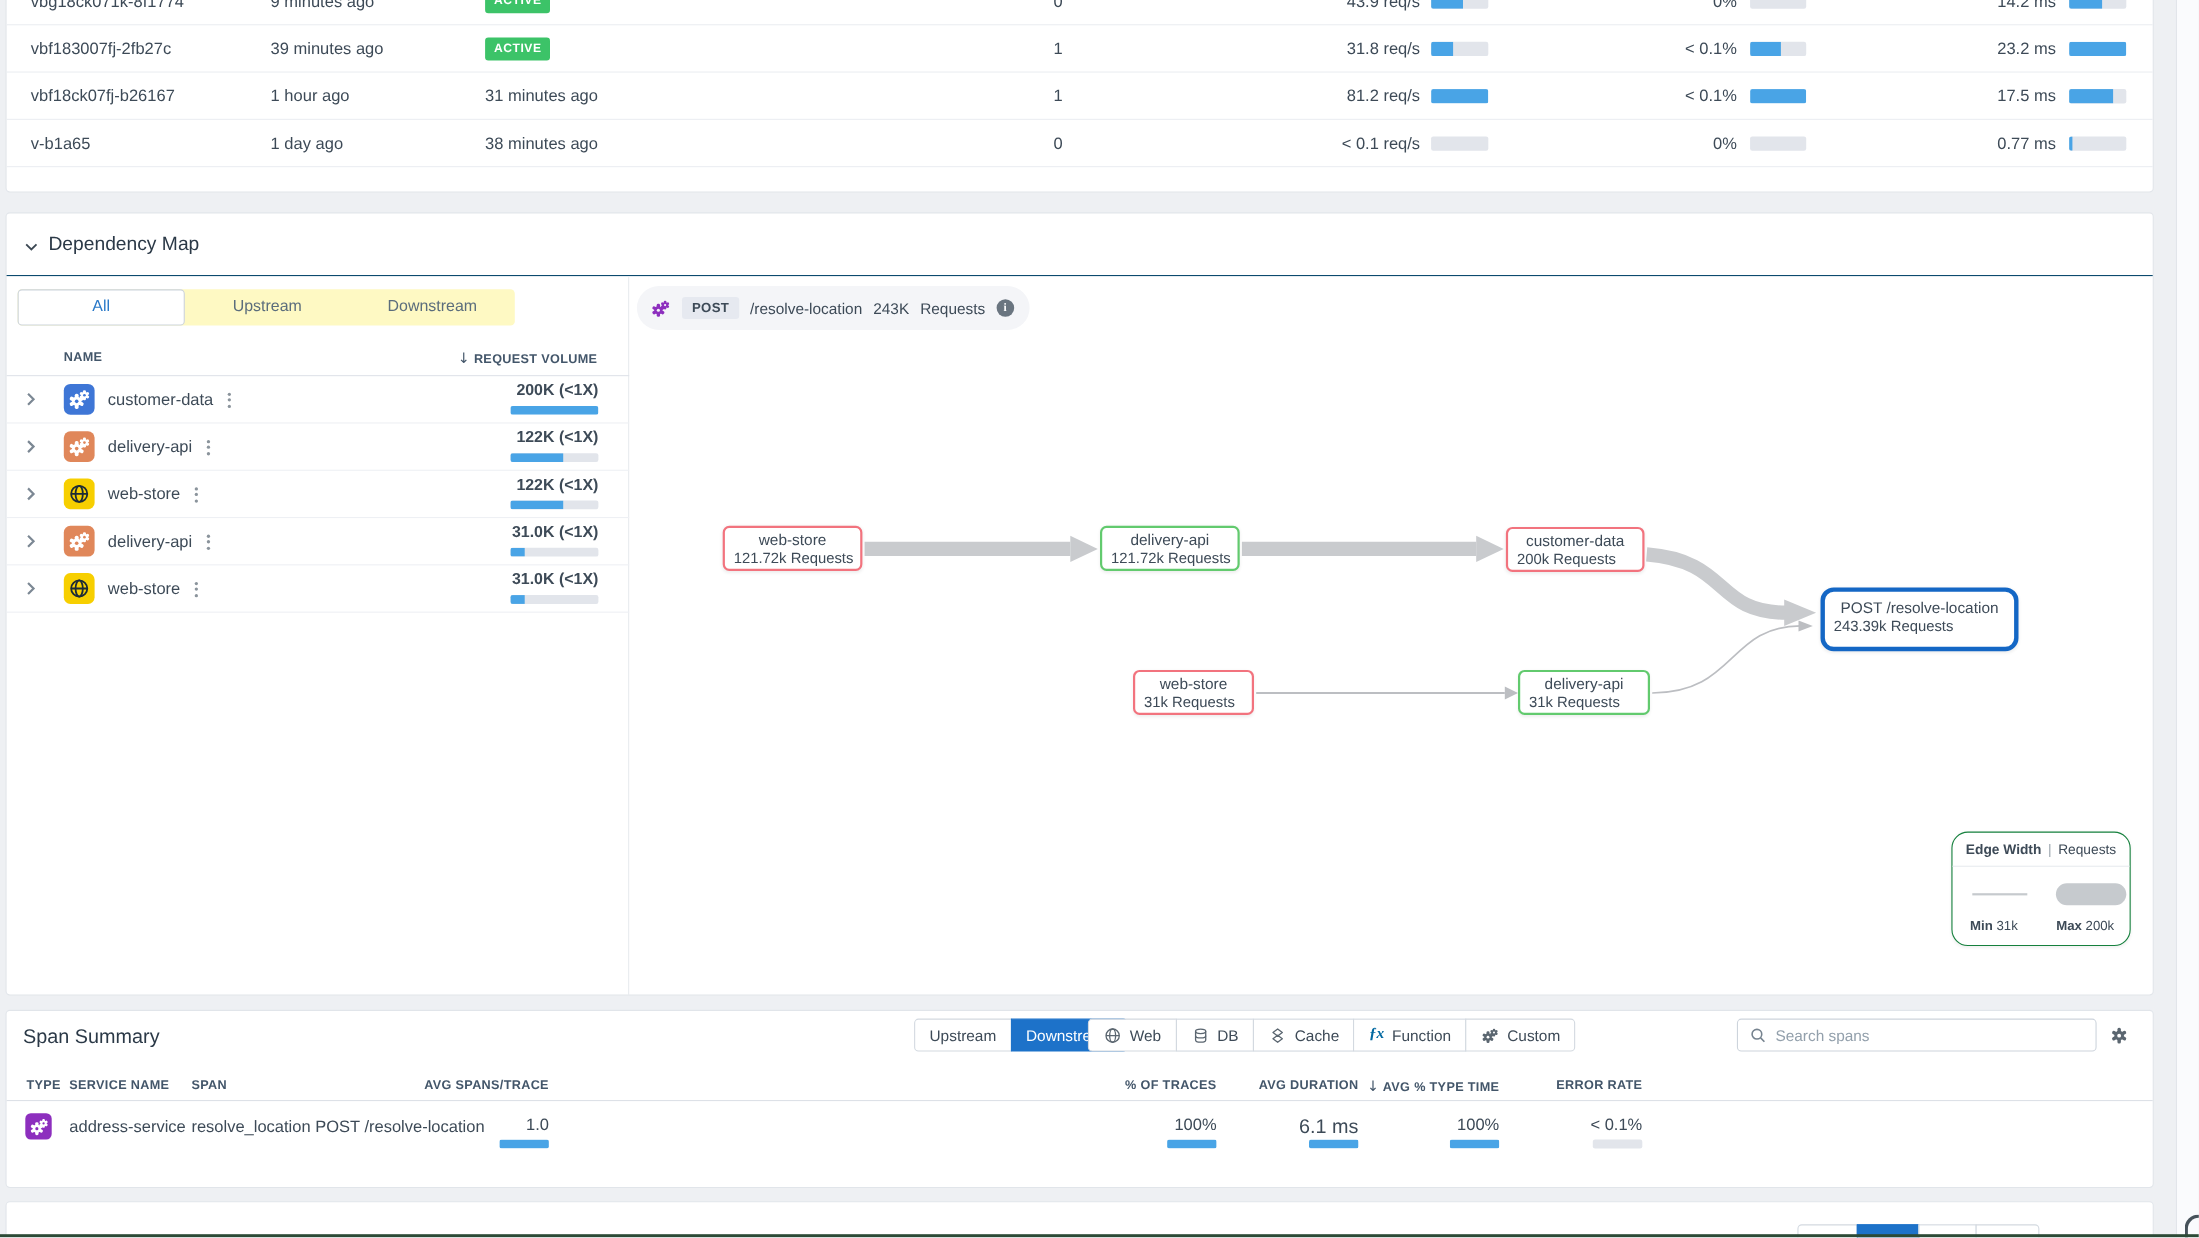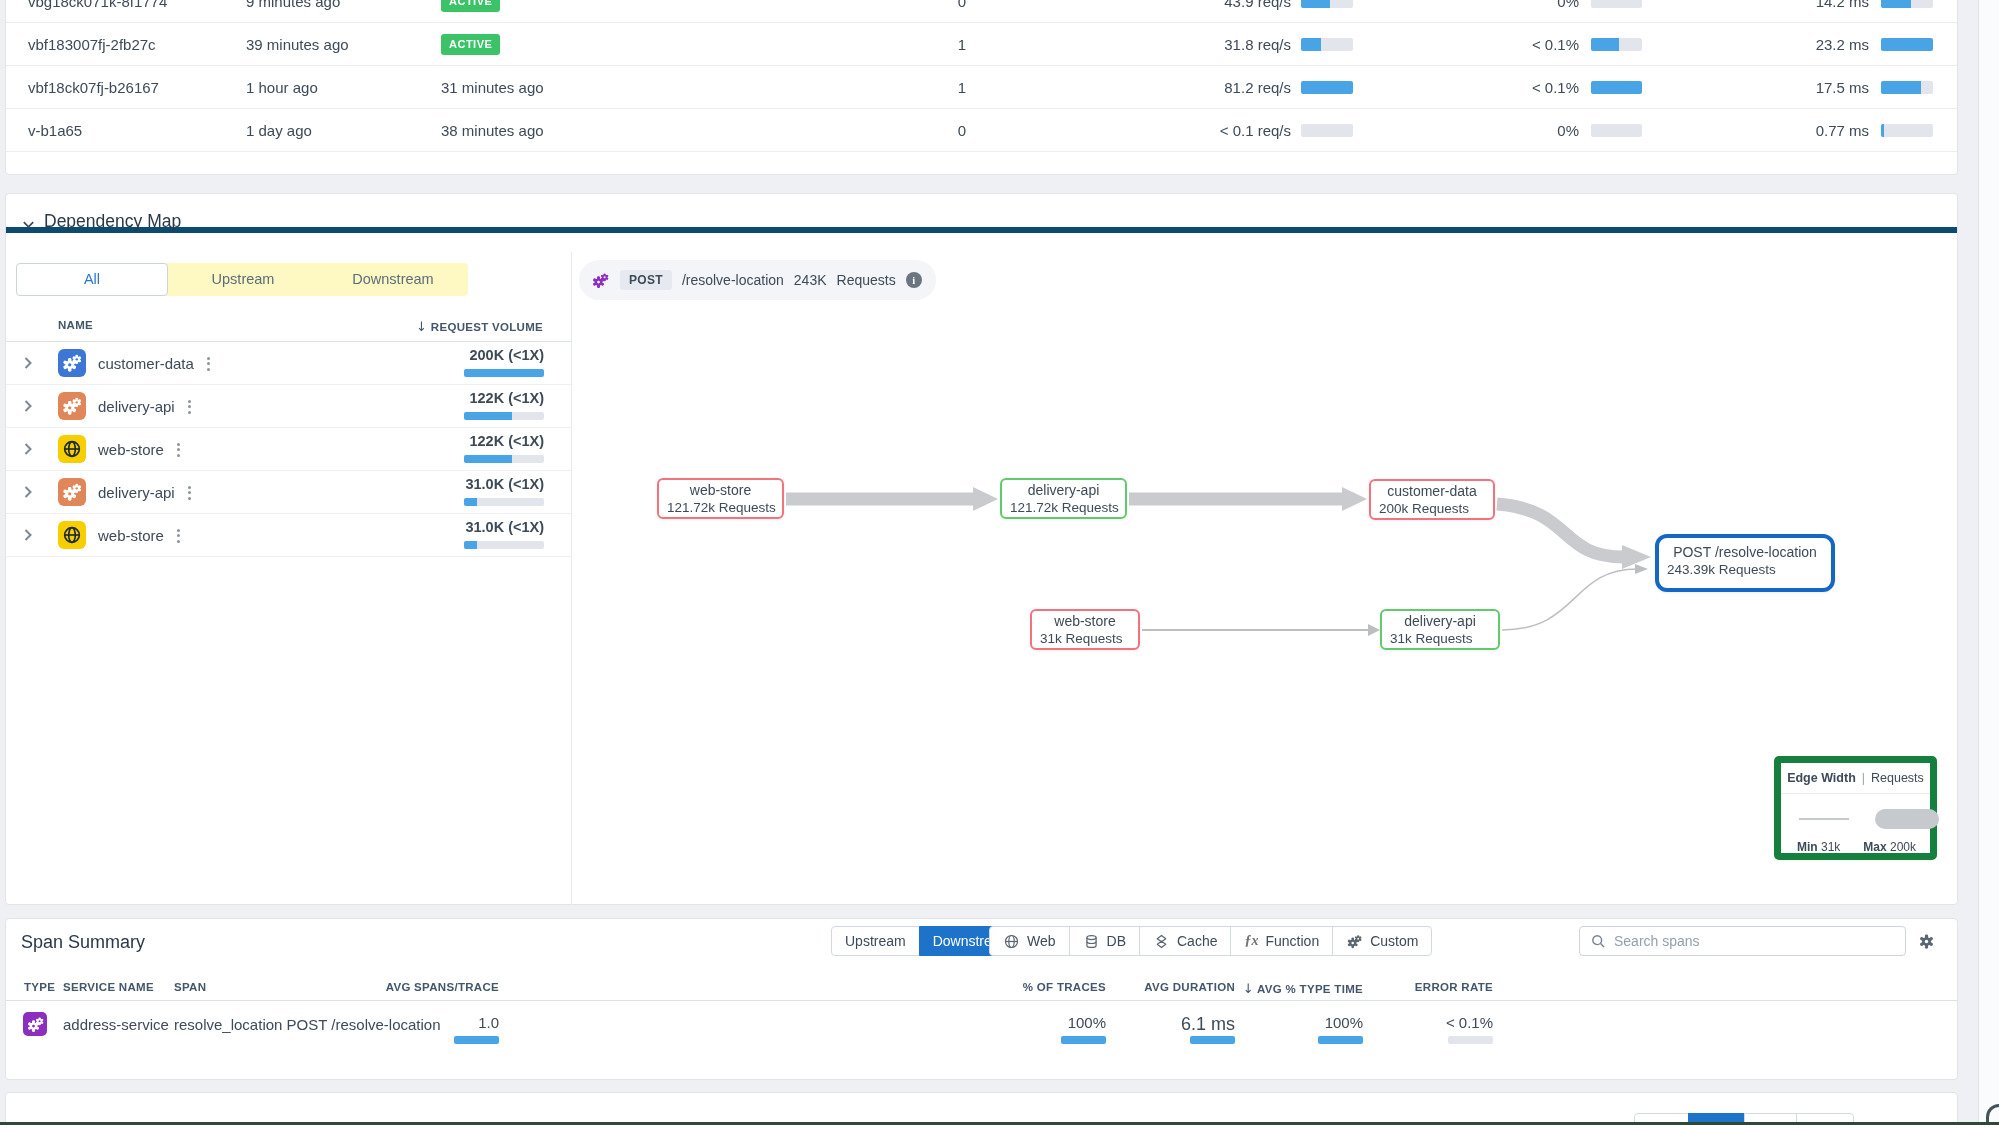--- a/index.html
+++ b/index.html
@@ -8,21 +8,21 @@
 .card{position:absolute;left:5px;width:1953px;background:#fff;border:1px solid #e1e5ea;border-radius:4px}
 .abs{position:absolute}
 
 .t-row{position:absolute;left:0;width:100%;height:43px;border-bottom:1px solid #ebeef2}
 .cell{position:absolute;top:0;line-height:43px;font-size:15px;white-space:nowrap}
 .num{text-align:right}
 .bar{position:absolute;background:#e2e5eb;border-radius:2px;overflow:hidden}
 .bar i{display:block;height:100%;background:#49a4e6}
 .badge{position:absolute;top:11px;height:21px;line-height:21px;padding:0 8px;border-radius:3px;background:#3cc368;color:#fff;font-size:11px;font-weight:bold;letter-spacing:.5px}
 
-.c2head{height:39px;border-bottom:6px solid #0c4a6e;position:relative}
+.c2head{height:57px;border-bottom:1px solid #0c4a6e;position:relative}
 .sec-title{position:absolute;left:38px;top:17px;font-size:17.5px;color:#2b3947}
 .lpanel{position:absolute;left:0;top:58px;width:566px;height:653px;border-right:1px solid #e8ebef}
 .seg{position:absolute;left:10px;top:11px;width:452px;height:33px;display:flex;background:#fef9c3;border-radius:4px}
 .seg .tab{flex:1;text-align:center;line-height:33px;font-size:14.5px;color:#5b6d7c;border-radius:4px;cursor:pointer}
 .seg .tab.sel{background:#fff;color:#2878c8;border:1px solid #ccd3db;line-height:31px}
 .th{font-size:11.5px;font-weight:bold;color:#43566a;letter-spacing:.3px}
 .l-row{position:absolute;left:0;width:566px;height:43px;border-bottom:1px solid #eef0f4}
 .icon-sq{position:absolute;left:52px;top:7px;width:28px;height:28px;border-radius:6px;display:flex;align-items:center;justify-content:center}
 .icon-sq svg{width:22px;height:22px}
 .l-name{position:absolute;left:92px;top:0;height:43px;display:flex;align-items:center;gap:10px;font-size:15px}
@@ -33,35 +33,35 @@
 .chev{position:absolute;left:14px;top:13px;width:16px;height:16px;cursor:pointer}
 
 .map{position:absolute;left:567px;top:58px;width:1385px;height:653px}
 .node{position:absolute;background:#fff;border:2px solid #ccc;border-radius:6px;box-shadow:0 1px 3px rgba(0,0,0,.07);cursor:pointer}
 .node .n1{font-size:14px;line-height:19px;text-align:center;padding-top:1px}
 .node .n2{font-size:13.5px;line-height:16px;text-align:left;padding-left:8px;white-space:nowrap}
 .node-major{border-width:4px;border-radius:12px;padding-top:4px}
 .mbadge{position:absolute;left:6px;top:8px;height:40px;background:#f4f5f8;border-radius:20px;display:flex;align-items:center;gap:10px;padding:0 14px 0 12px}
 .chip{background:#e6e9f0;border-radius:3px;font-size:12px;font-weight:bold;color:#3d4a57;padding:3px 9px;letter-spacing:.3px}
 .info-i{width:16px;height:16px;border-radius:50%;background:#6a7580;color:#fff;font-size:10.5px;font-weight:bold;display:inline-flex;align-items:center;justify-content:center;font-family:"Liberation Serif",serif;cursor:pointer}
-.legend{position:absolute;left:1201px;top:504px;width:163px;height:104px;background:#fff;border:7px solid #15803d;border-radius:5px;box-shadow:0 1px 3px rgba(0,0,0,.06)}
+.legend{position:absolute;left:1201px;top:504px;width:163px;height:104px;background:#fff;border:1px solid #15803d;border-radius:15px;box-shadow:0 1px 3px rgba(0,0,0,.06)}
 .legend .lt{height:31px;border-bottom:1px solid #e8ebef;display:flex;align-items:center;justify-content:center;gap:6px;font-size:12.5px}
 .legend .lb{position:relative;height:72px;font-size:12px}
 
 .btn{height:30px;display:inline-flex;align-items:center;gap:7px;padding:0 13px;background:#fff;border:1px solid #d3d9e0;font-size:14px;color:#3d4a57;cursor:pointer;white-space:nowrap}
 .btn svg{width:17px;height:17px}
 .grp{position:absolute;display:flex}
 .grp .btn{margin-left:-1px}
 .grp .btn:first-child{border-radius:4px 0 0 4px;margin-left:0}
 .grp .btn:last-child{border-radius:0 4px 4px 0}
 .tgl-sel{background:#1d72c9;border-color:#1d72c9;color:#fff}
 .search{position:absolute;display:flex;align-items:center;gap:8px;border:1px solid #cdd4dc;border-radius:4px;background:#fff;padding:0 10px;height:30px}
 .search input{border:0;outline:0;font-size:14px;color:#3d4a57;width:100%;background:transparent;font-family:inherit}
 .search input::placeholder{color:#93a0ac}
-.fx{font-style:italic;font-size:14px;color:#737373;font-family:"Liberation Serif",serif;font-weight:bold}
+.fx{font-style:italic;font-size:14px;color:#0369a1;font-family:"Liberation Serif",serif;font-weight:bold}
 .rend{position:absolute;text-align:right;width:200px}
 
 .strip{position:absolute;left:1978px;top:0;width:21px;height:1125px;background:#fafbfd;border-left:1px solid #dfe3e8}
 </style>
 </head>
 <body>
 
 <div id="page">
 
   <div class="card" style="top:-30px;height:205px">

